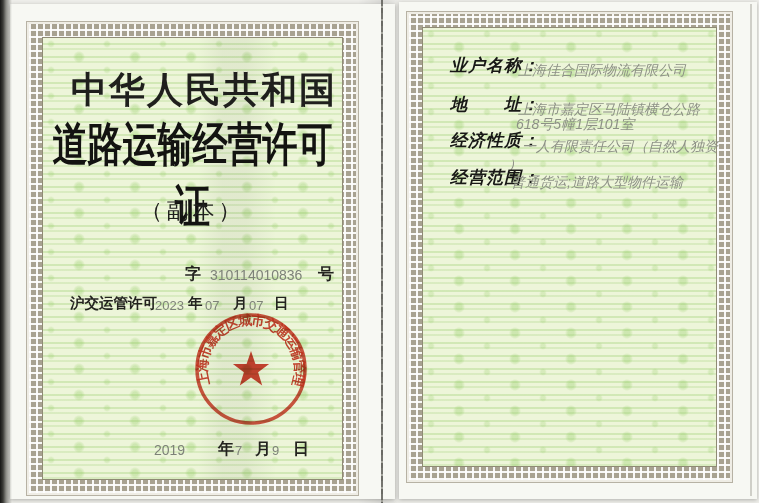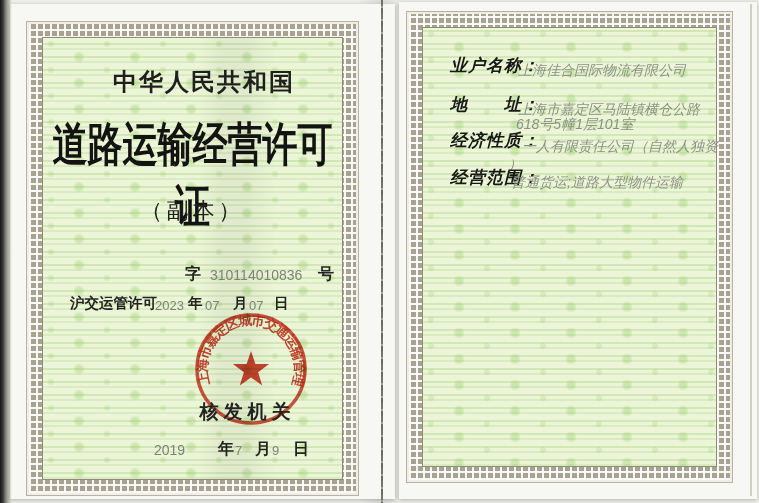--- a/index.html
+++ b/index.html
@@ -34,21 +34,21 @@
          radial-gradient(circle,rgba(135,198,85,.22) 2px,rgba(135,198,85,0) 4px),
          repeating-linear-gradient(0deg,rgba(120,188,70,.17) 0 2px,rgba(120,188,70,0) 2px 5px,
             rgba(130,195,80,.26) 5px 7px,rgba(120,188,70,0) 7px 13px);
        background-size:56px 26px,56px 26px,auto;
        background-position:8px 6px,36px 19px,0 0;}
   .interior-shade{position:absolute;inset:0;pointer-events:none;
        background:linear-gradient(90deg,rgba(0,0,0,0) 52%,rgba(70,80,60,.07) 60%,rgba(70,80,60,.07) 68%,rgba(0,0,0,0) 78%);}
 
   
   .t-country{position:absolute;left:4px;right:0;top:28px;text-align:center;padding-left:19px;
-       font-size:24px;font-weight:600;letter-spacing:2px;color:#1f1f1d;}
+       font-size:36px;font-weight:600;letter-spacing:2px;color:#1f1f1d;}
   .t-title{position:absolute;left:0;right:0;top:76px;text-align:center;
        font-size:35px;font-weight:700;color:#131311;letter-spacing:0;
        transform:scaleY(1.32);transform-origin:top center;}
   .t-sub{position:absolute;left:0;right:0;top:158px;text-align:center;
        font-size:22px;letter-spacing:4px;color:#20201e;}
   .row{position:absolute;left:0;top:0;width:100%;height:24px;}
   .row span{position:absolute;white-space:nowrap;}
   .printed{font-size:16px;font-weight:600;color:#23231f;}
   .printed-sm{font-size:14.5px;font-weight:600;color:#23231f;}
   .typed{font-family:"Liberation Sans","DejaVu Sans",sans-serif;color:#7d8278;font-weight:400;}
@@ -107,21 +107,20 @@
 
         <svg class="stamp" viewBox="0 0 130 130">
           <circle cx="65" cy="65" r="54" fill="none" stroke="#cf3a27" stroke-width="3.5" opacity="0.85"></circle>
           <path id="stamp-arc" d="M 23.7 80 A 44 44 0 1 1 106.3 80" fill="none"></path>
           <text font-size="13.5" fill="#cc3422" opacity="0.9" font-weight="bold">
             <textPath href="#stamp-arc" startOffset="0" textLength="182" lengthAdjust="spacing">上海市嘉定区城市交通运输管理所</textPath>
           </text>
           <polygon fill="#ce3220" opacity="0.9" points="65,47 69.4,59.9 83.1,60.1 72.1,68.3 76.2,81.4 65,73.5 53.8,81.4 57.9,68.3 46.9,60.1 60.6,59.9"></polygon>
         </svg>
 
-        <div class="issuer">核发机关</div>
 
         <div class="row row-issue">
           <span class="typed" style="left:111px;top:3px;font-size:14px">2019</span>
           <span class="printed" style="left:175px">年</span>
           <span class="typed" style="left:192px;top:4px;font-size:13px">7</span>
           <span class="printed" style="left:212px">月</span>
           <span class="typed" style="left:229px;top:4px;font-size:13px">9</span>
           <span class="printed" style="left:250px">日</span>
         </div>
 

